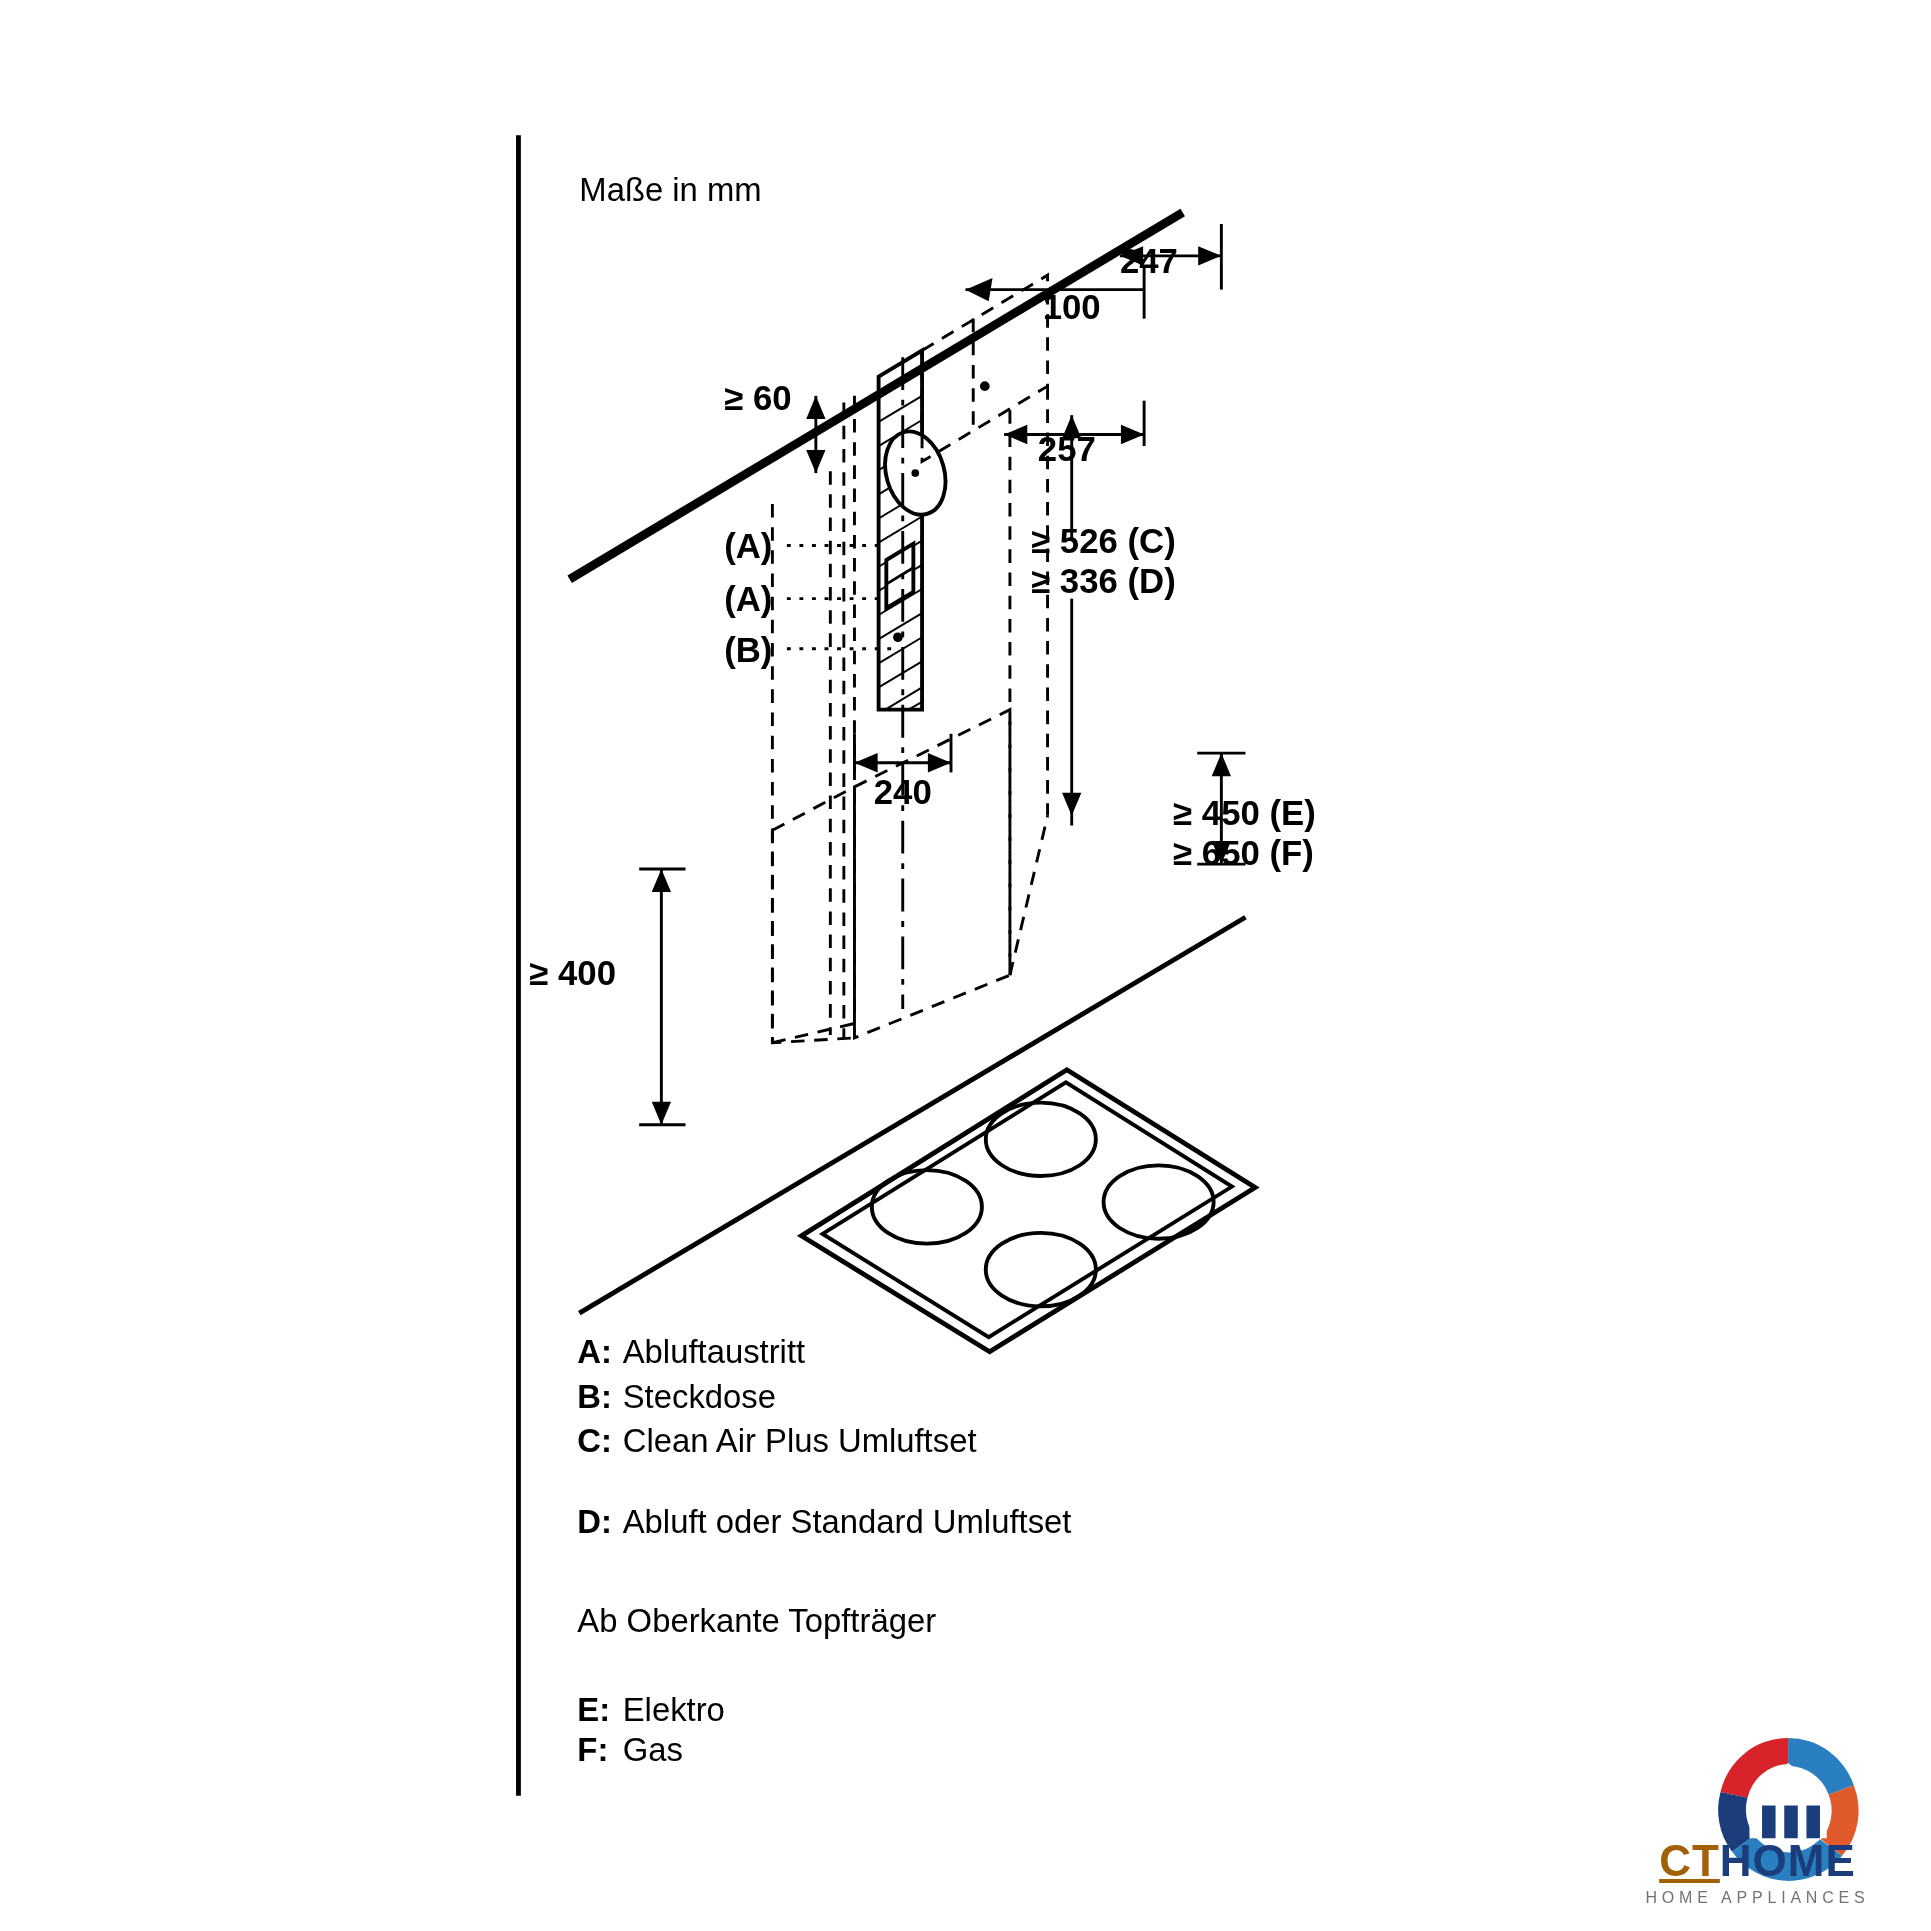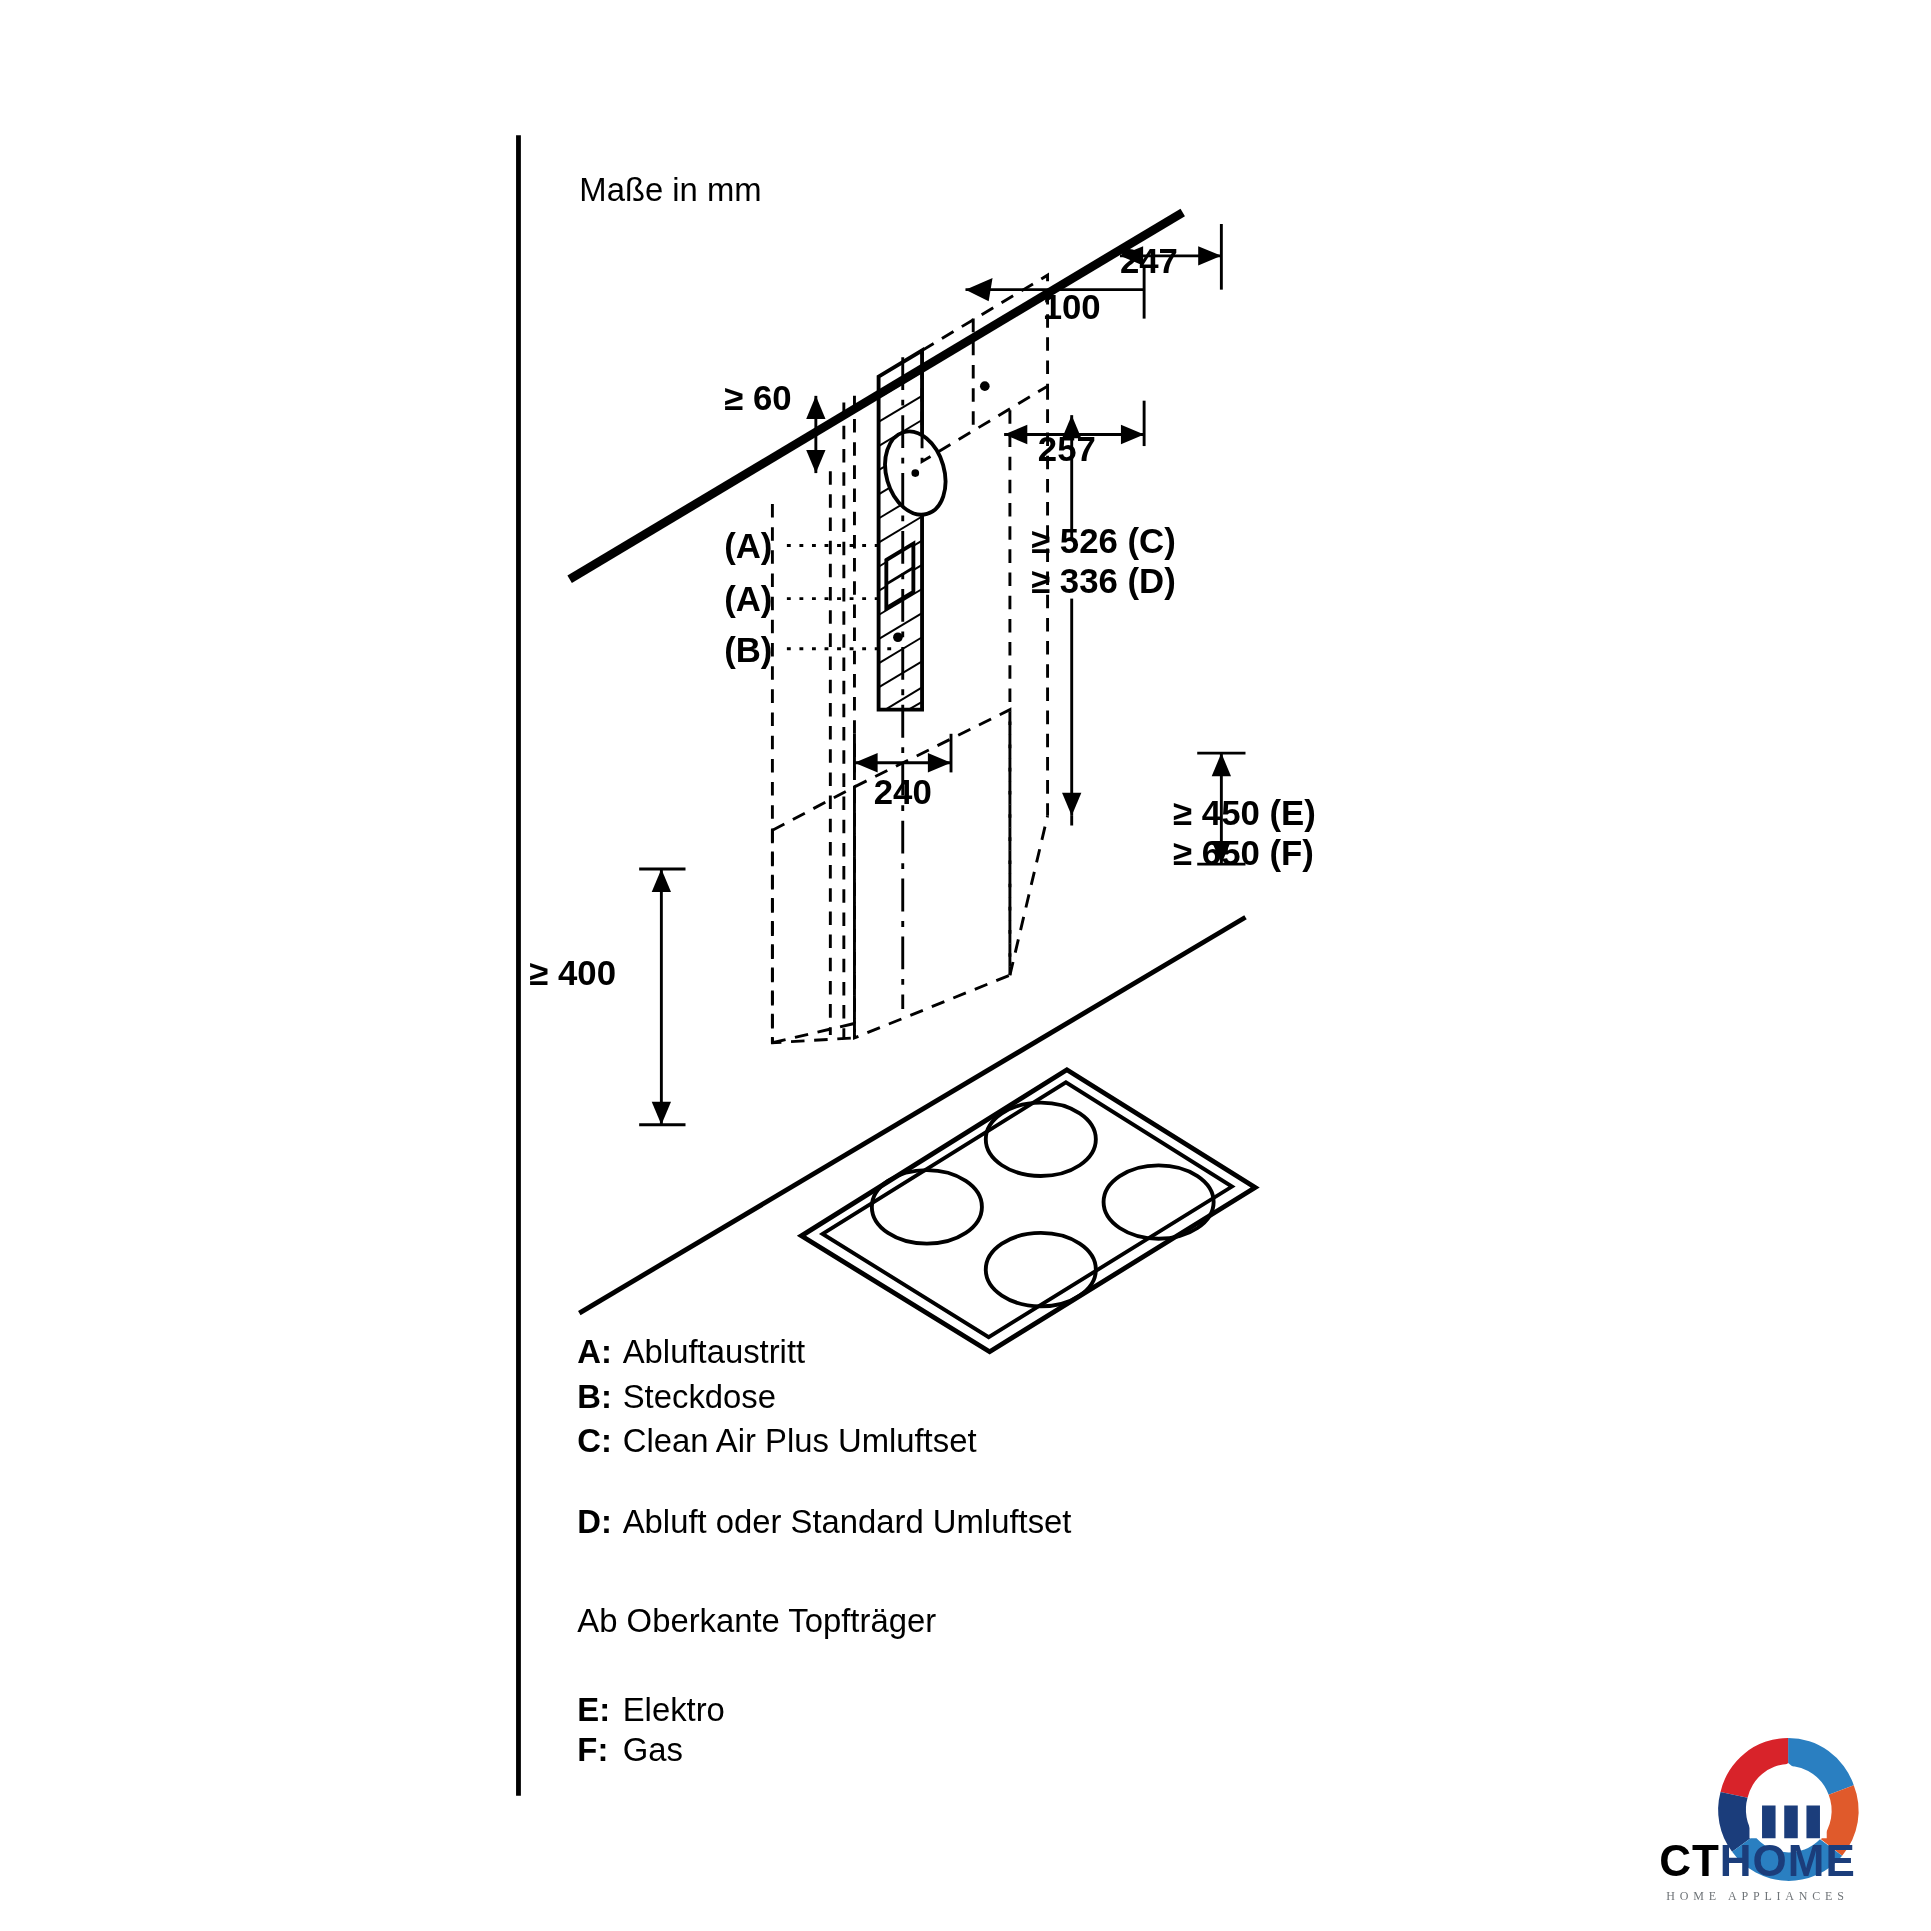--- a/index.html
+++ b/index.html
@@ -43,25 +43,25 @@
     width: 319px;
     text-align: center;
   }
   .logo-ct {
     font-family: "Liberation Sans", sans-serif;
     font-size: 44px;
     font-weight: bold;
     letter-spacing: 1px;
     line-height: 1;
   }
-  .logo-c { color: #000000; }
+  .logo-c { color: #a16207; text-decoration: underline; }
   .logo-home { color: #1b3d7b; text-align: center; }
   .logo-sub {
-    font-family: Liberation Serif, serif;
-    font-size: 12px;
+    font-family: Liberation Sans, sans-serif;
+    font-size: 16px;
     letter-spacing: 4.8px;
     color: #6f7478;
     margin-top: 5.8px;
   }
 </style>
 </head>
 <body>
 
 <div id="stage">
 

